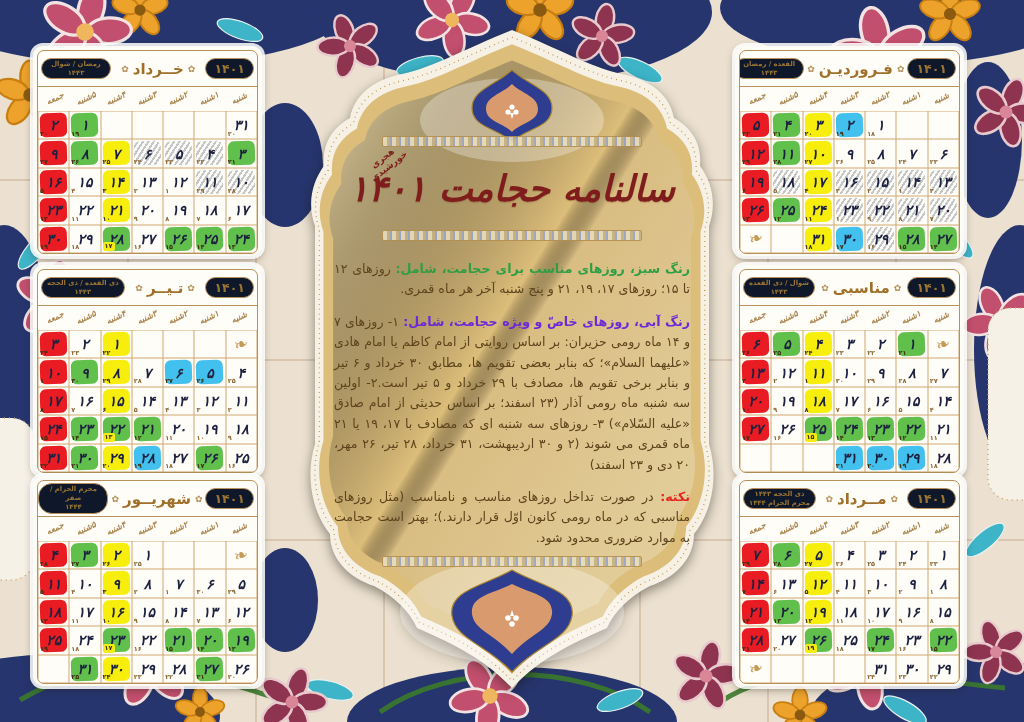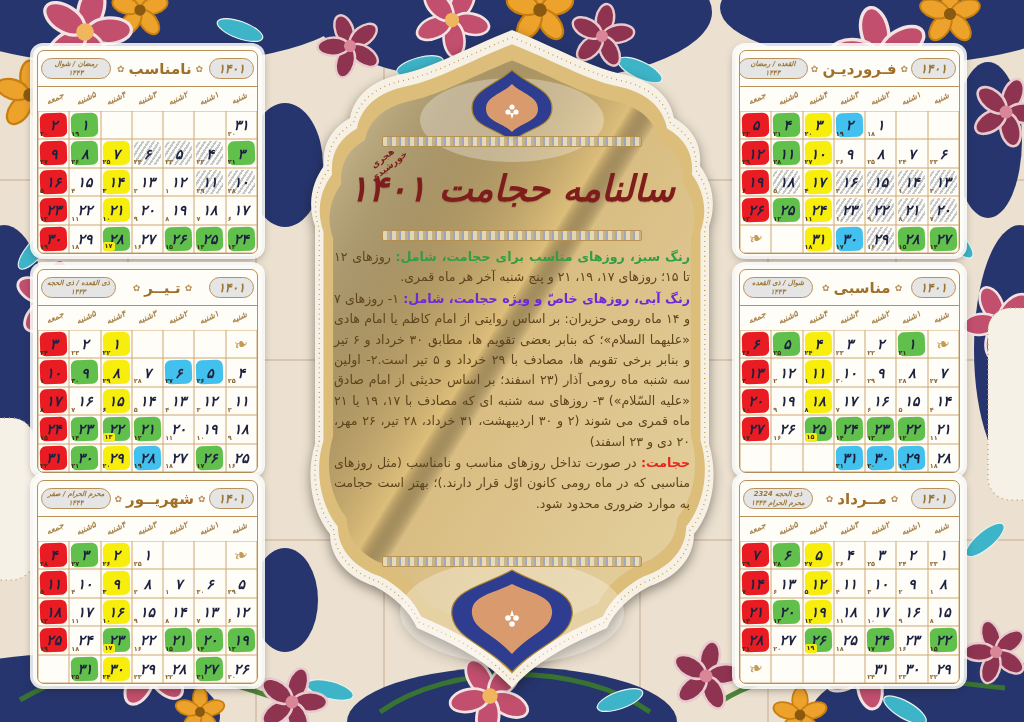--- a/index.html
+++ b/index.html
@@ -13,21 +13,21 @@
   
   .cal{position:absolute;z-index:3;width:229px;height:210px;background:#fdfbf5;
     border-radius:10px;padding:4px;box-sizing:border-box;
     box-shadow:0 0 0 3px rgba(255,255,255,.85),0 3px 9px rgba(40,30,20,.5);}
   .pos-a{left:735px;top:46px}.pos-b{left:33px;top:46px}
   .pos-c{left:735px;top:265px}.pos-d{left:33px;top:265px}
   .pos-e{left:735px;top:476px}.pos-f{left:33px;top:476px}
   .cal-inner{height:100%;border:1.5px solid #b8905a;border-radius:7px;
     display:flex;flex-direction:column;overflow:hidden;background:#fffdf8;}
   .hdr{height:31px;flex:0 0 31px;display:flex;direction:rtl;align-items:center;gap:3px;padding:2px 3px;}
-  .pill{border:1.2px solid #b8905a;border-radius:14px;color:#9a7632;background:#e5e5e5;font-style:italic;}
+  .pill{border:1.2px solid #b8905a;border-radius:14px;color:#9a7632;background:#0f172a;}
   .year{font-size:12.5px;font-weight:bold;padding:2px 8px;}
   .lunar{font-size:6.8px;line-height:1.3;padding:1px 5px;text-align:center;min-width:58px;font-weight:bold;}
   .mname{flex:1;display:flex;direction:rtl;align-items:center;justify-content:center;gap:4px;
     color:#a0702a;font-weight:bold;font-size:15px;white-space:nowrap;}
   .fl8{font-size:9px;color:#b8905a;}
   .weekdays{height:24px;flex:0 0 24px;border-top:1.2px solid #b8905a;display:flex;direction:rtl;
     align-items:center;padding:0 2px;}
   .wd{flex:1;text-align:center;font-size:8.3px;font-style:italic;font-weight:bold;color:#a9854e;
     transform:rotate(-25deg) translateY(-1px);white-space:nowrap;}
   .grid{flex:1;display:grid;grid-template-columns:repeat(7,1fr);grid-auto-rows:1fr;direction:rtl;}
@@ -52,21 +52,21 @@
     opacity:.9;border-radius:2px;}
   .sep1{top:112px}.sep2{top:206px}.sep3{top:532px}
   .title-row{position:absolute;top:126px;left:30px;right:30px;height:76px;}
   .main-title{position:absolute;inset:0;display:flex;align-items:center;justify-content:center;direction:rtl;
     font-family:"DejaVu Serif",serif;font-style:italic;font-weight:bold;font-size:36px;color:#7f1d1d;
     text-shadow:0 1px 1px rgba(90,40,20,.25);white-space:nowrap;}
   .side-sig{position:absolute;left:34px;top:2px;width:44px;transform:rotate(-38deg);
     font-size:9px;font-weight:bold;color:#7c1d1d;line-height:1.15;text-align:center;}
   .body-text{position:absolute;top:223px;left:34px;right:34px;direction:rtl;text-align:justify;
     font-size:12.6px;line-height:1.62;color:#5e441d;font-weight:500;}
-  .body-text p{margin:0 0 1px 0;}
+  .body-text p{margin:12px 0 1px 0;}
   .lead{font-weight:bold;}
   .lead.green{color:#2f9e44}.lead.blue{color:#6d28d9}.lead.red{color:#e5251f}
 </style>
 </head>
 <body>
 
 <svg class="bg" width="1024" height="722" viewBox="0 0 1024 722" aria-hidden="true">
   <defs>
     <g id="pfl">
       <g fill="#c14f6d" stroke="#f2e2e2" stroke-width="2">
@@ -218,21 +218,21 @@
   <div class="body-text">
     <p>
       <span class="lead green">رنگ سبز، روزهای مناسب برای حجامت، شامل:</span>
       <span>روزهای ۱۲ تا ۱۵؛ روزهای ۱۷، ۱۹، ۲۱ و پنج شنبه آخر هر ماه قمری.</span>
     </p>
     <p>
       <span class="lead blue">رنگ آبی، روزهای خاصّ و ویژه حجامت، شامل:</span>
       <span>۱- روزهای ۷ و ۱۴ ماه رومی حزیران: بر اساس روایتی از امام کاظم یا امام هادی «علیهما السلام»؛ که بنابر بعضی تقویم ها، مطابق ۳۰ خرداد و ۶ تیر و بنابر برخی تقویم ها، مصادف با ۲۹ خرداد و ۵ تیر است.۲- اولین سه شنبه ماه رومی آذار (۲۳ اسفند؛ بر اساس حدیثی از امام صادق «علیه السّلام») ۳- روزهای سه شنبه ای که مصادف با ۱۷، ۱۹ یا ۲۱ ماه قمری می شوند (۲ و ۳۰ اردیبهشت، ۳۱ خرداد، ۲۸ تیر، ۲۶ مهر، ۲۰ دی و ۲۳ اسفند)</span>
     </p>
     <p>
-      <span class="lead red">حجامت:</span>
+      <span class="lead red">نکته:</span>
       <span>در صورت تداخل روزهای مناسب و نامناسب (مثل روزهای مناسبی که در ماه رومی کانون اوّل قرار دارند.)؛ بهتر است حجامت به موارد ضروری محدود شود.</span>
     </p>
   </div>
   <div class="sep sep3"></div>
 </div>
 
 <section class="cal pos-a">
   <div class="cal-inner">
     <div class="hdr">
       <div class="pill year">۱۴۰۱</div>
@@ -389,21 +389,21 @@
       </div>
   </div>
 </section>
 
 <section class="cal pos-b">
   <div class="cal-inner">
     <div class="hdr">
       <div class="pill year">۱۴۰۱</div>
       <div class="mname">
           <span class="fl8">✿</span>
-          <span>نامناسب</span>
+          <span>خــرداد</span>
           <span class="fl8">✿</span>
         </div>
       <div class="pill lunar">
           <div>رمضان / شوال</div>
           <div>۱۴۴۳</div>
         </div>
     </div>
     <div class="weekdays">
         <span class="wd">شنبه</span>
         <span class="wd">۱شنبه</span>
@@ -865,21 +865,21 @@
 <section class="cal pos-e">
   <div class="cal-inner">
     <div class="hdr">
       <div class="pill year">۱۴۰۱</div>
       <div class="mname">
           <span class="fl8">✿</span>
           <span>مــرداد</span>
           <span class="fl8">✿</span>
         </div>
       <div class="pill lunar">
-          <div>ذی الحجه 2324</div>
+          <div>ذی الحجه ۱۴۴۳</div>
           <div>محرم الحرام ۱۴۴۴</div>
         </div>
     </div>
     <div class="weekdays">
         <span class="wd">شنبه</span>
         <span class="wd">۱شنبه</span>
         <span class="wd">۲شنبه</span>
         <span class="wd">۳شنبه</span>
         <span class="wd">۴شنبه</span>
         <span class="wd">۵شنبه</span>

